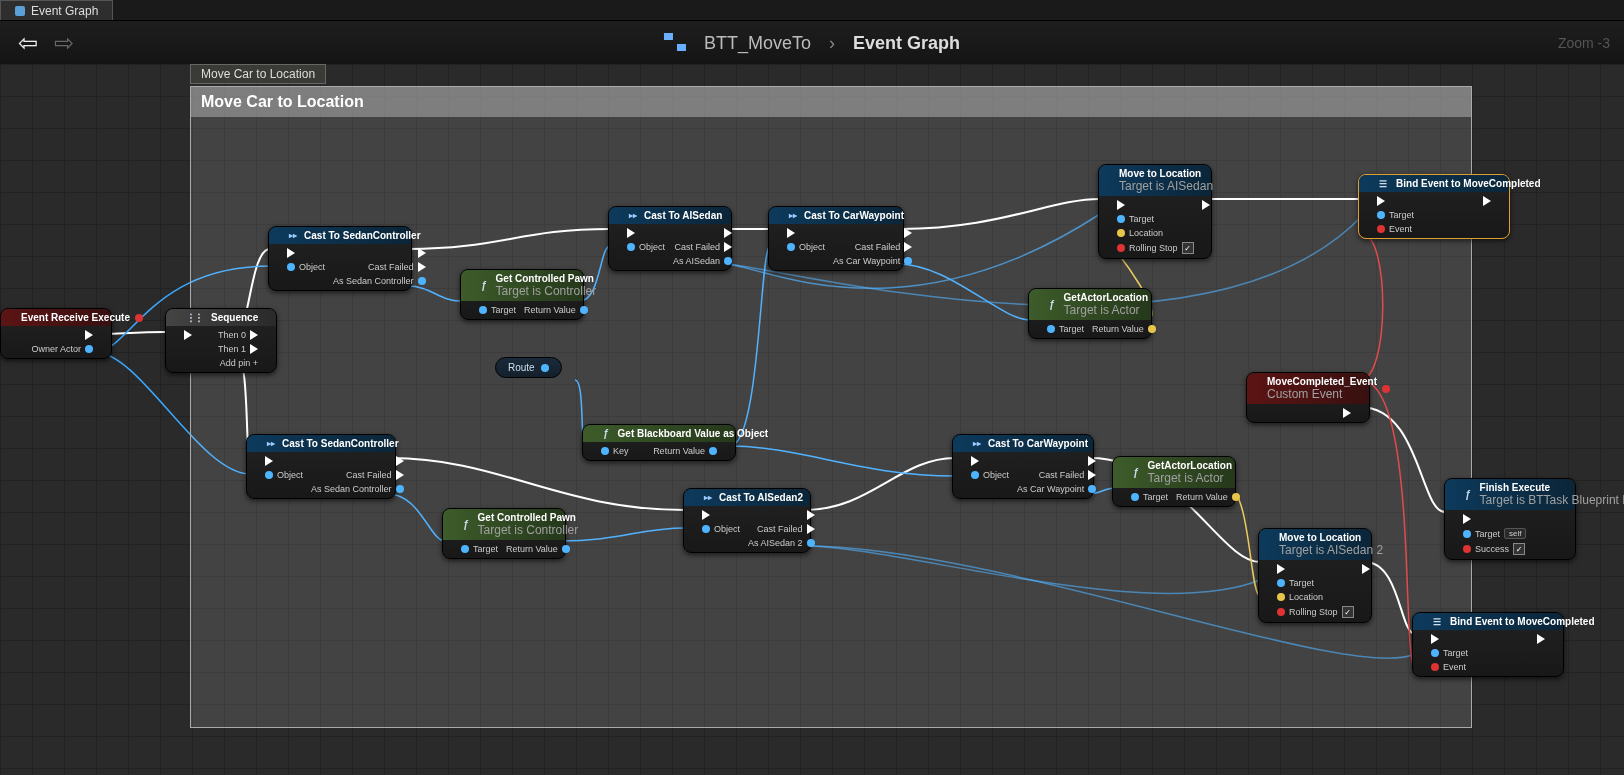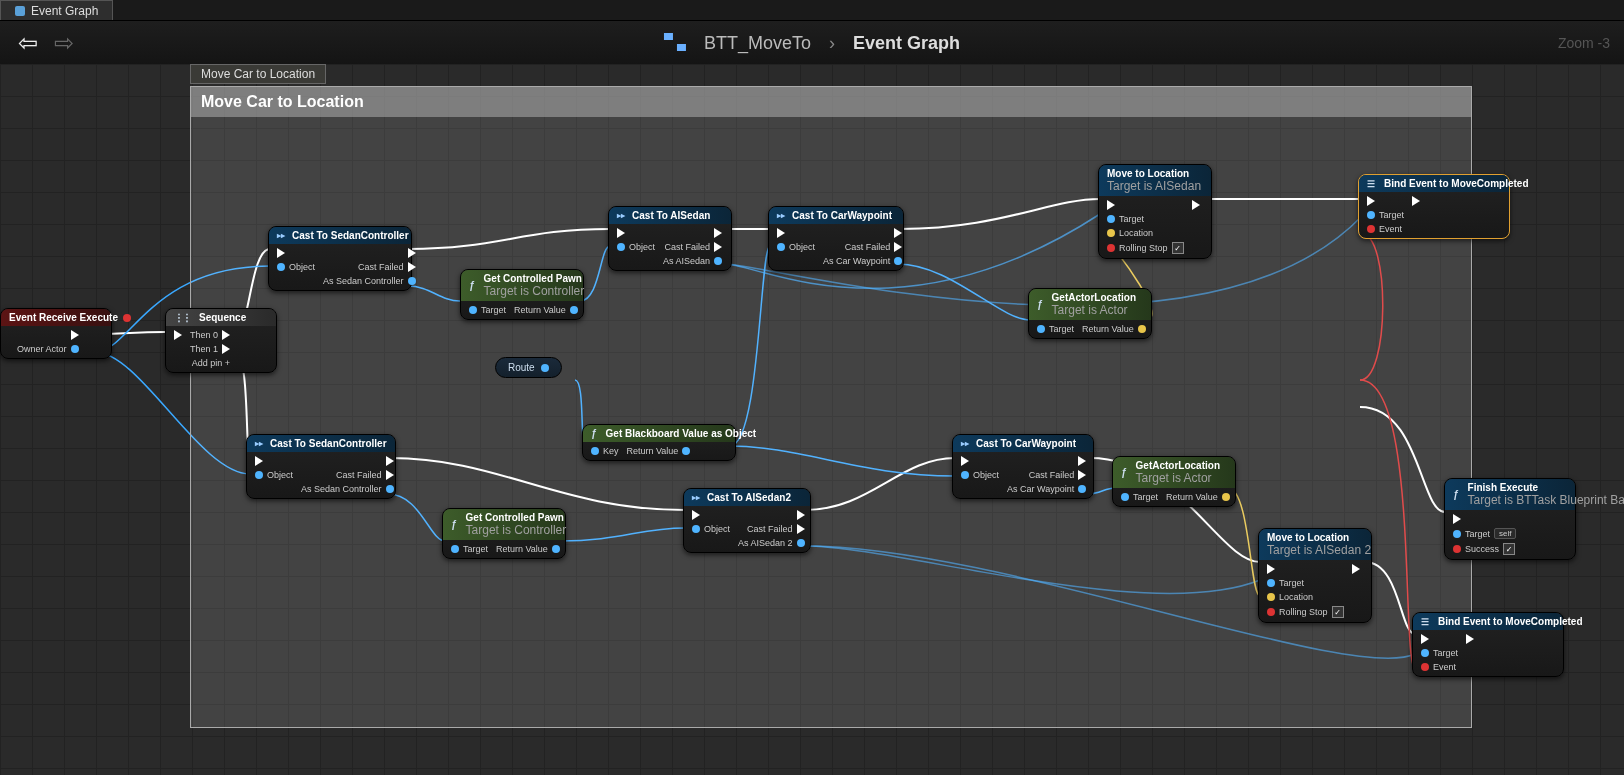--- a/index.html
+++ b/index.html
@@ -20,27 +20,27 @@
     background-image:linear-gradient(#222 1px,transparent 1px),linear-gradient(90deg,#222 1px,transparent 1px);
     background-size:32px 32px}
   .watermark{position:absolute;right:10px;bottom:0;font-size:60px;font-weight:900;color:#3a3a3a;letter-spacing:4px;pointer-events:none}
   
   .comment{position:absolute;background:rgba(255,255,255,0.12);border:1px solid #aaa}
   .comment-title{background:rgba(200,200,200,0.45);color:#fff;font-size:16px;padding:6px 10px;font-weight:bold}
   .tooltip{position:absolute;background:#3a3a36;border:1px solid #666;padding:2px 10px;color:#ddd;font-size:12px}
   
   .node{position:absolute;background:linear-gradient(#222,#181818);border:1px solid #000;border-radius:8px;box-shadow:0 2px 5px rgba(0,0,0,0.6);min-width:110px}
   .node.selected{border:1px solid #e0a030}
-  .node-header{padding:3px 8px;border-radius:7px 7px 0 0;font-size:10px;font-weight:bold;color:#fff;display:flex;align-items:center;gap:5px;white-space:nowrap}
+  .node-header{padding:3px 20px;border-radius:7px 7px 0 0;font-size:10px;font-weight:bold;color:#fff;display:flex;align-items:center;gap:5px;white-space:nowrap}
   .node-sub{font-size:12px;color:#a0a0a0;font-weight:normal;display:block}
   .hdr-blue{background:linear-gradient(90deg,#0d3a5c,#0b2538)}
   .hdr-green{background:linear-gradient(90deg,#3d5c2a,#25381b)}
   .hdr-red{background:linear-gradient(90deg,#5c1414,#381010)}
   .hdr-gray{background:linear-gradient(90deg,#444,#2a2a2a)}
-  .node-body{padding:4px 8px;display:flex;gap:8px}
+  .node-body{padding:4px 18px;display:flex;justify-content:space-between;gap:8px}
   .col{display:flex;flex-direction:column;gap:4px}
   .col.r{align-items:flex-end}
   .pin{display:flex;align-items:center;gap:4px;font-size:9px;color:#ccc;white-space:nowrap}
   .pin .dot{width:8px;height:8px;border-radius:50%;background:#3af;flex:none}
   .pin .dot.obj{background:#4fb4ff}
   .pin .dot.loc{background:#e8c54a}
   .pin .dot.red{background:#d33}
   .pin .tri{width:0;height:0;border-top:5px solid transparent;border-bottom:5px solid transparent;border-left:8px solid #fff;flex:none}
   .icon-cast::before{content:"▸▸";font-size:8px;color:#9cf;margin-right:2px}
   .icon-fn::before{content:"ƒ";font-style:italic;color:#cde;margin-right:4px}
@@ -483,20 +483,36 @@
         </div>
       <div class="col r">
           <div class="pin">
             <span>Return Value</span>
             <span class="dot loc"></span>
           </div>
         </div>
     </div>
   </div>
 
+  <div class="node" style="left:1246px;top:308px;width:122px">
+    <div class="node-header hdr-red">
+        <span><span>MoveCompleted_Event</span><span class="node-sub">Custom Event</span></span>
+        <span class="pin" style="margin-left:auto">
+          <span class="dot red"></span>
+        </span>
+      </div>
+    <div class="node-body">
+      <div class="col"></div>
+      <div class="col r">
+          <div class="pin">
+            <span class="tri"></span>
+          </div>
+        </div>
+    </div>
+  </div>
 
   <div class="node" style="left:1258px;top:464px;width:112px">
     <div class="node-header hdr-blue">
         <span><span>Move to Location</span><span class="node-sub">Target is AISedan 2</span></span>
       </div>
     <div class="node-body">
       <div class="col">
         <div class="pin">
             <span class="tri"></span>
           </div>

